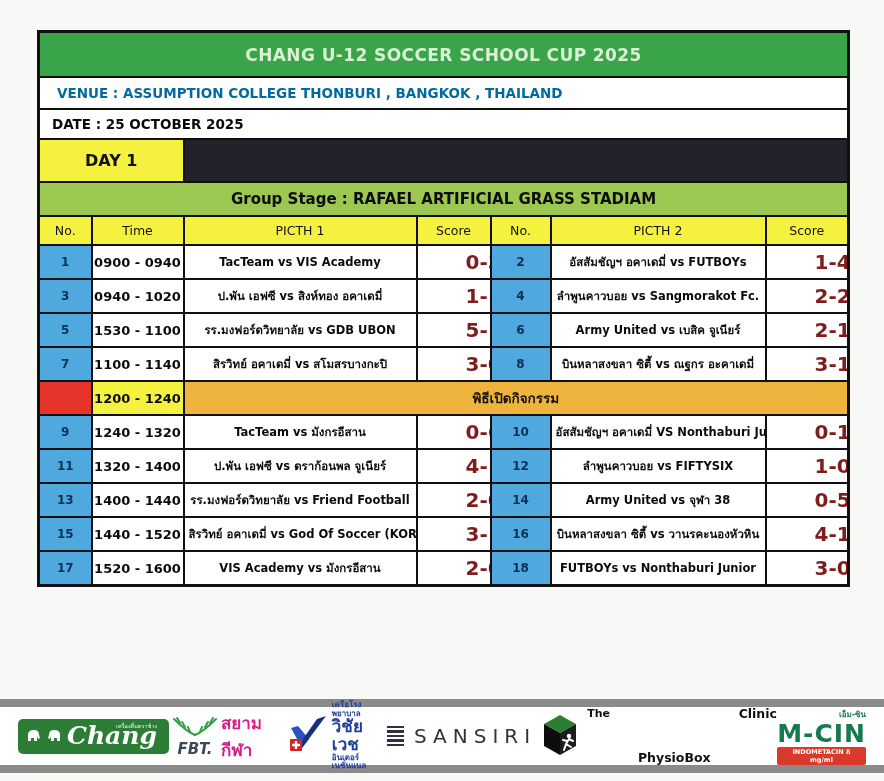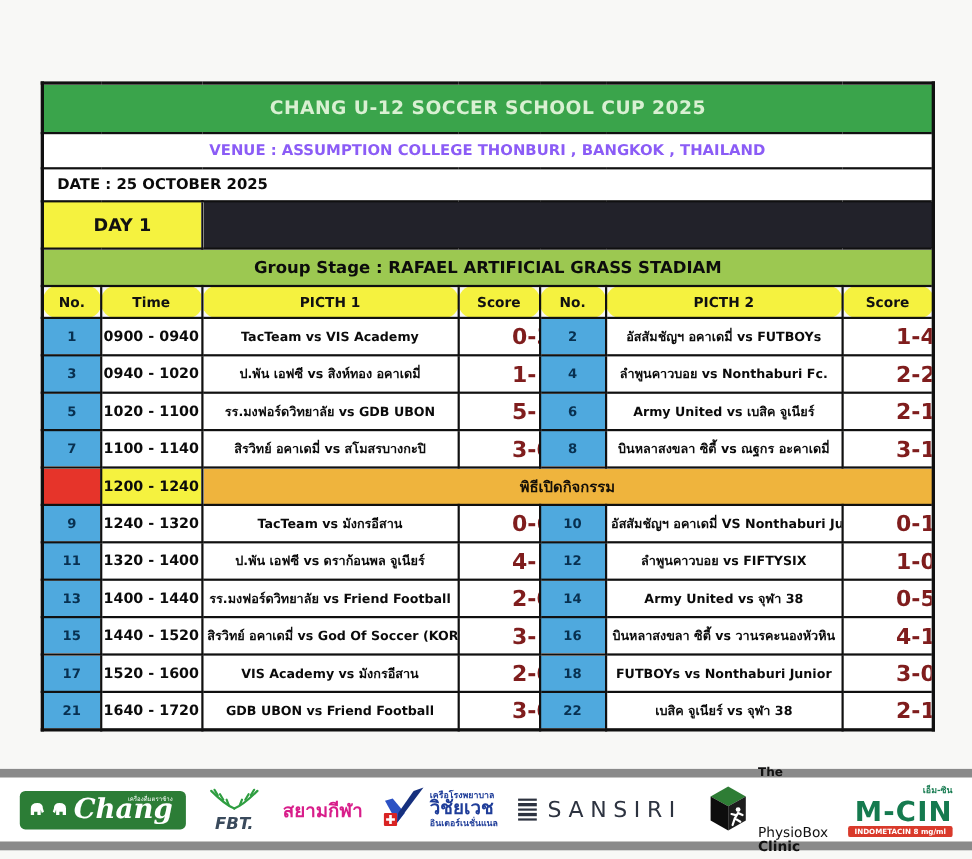--- a/index.html
+++ b/index.html
@@ -1,30 +1,30 @@
 <!DOCTYPE html>
 <html><head>
 <meta charset="utf-8">
 <style>
   html,body{margin:0;padding:0;}
   body{background:#ffffff;font-family:"DejaVu Sans","Liberation Sans",sans-serif;}
   .page{position:relative;width:884px;height:781px;background:#f8f8f6;overflow:hidden;}
 
   
-  .schedule-wrap{position:absolute;left:37px;top:30px;width:810px;margin-top:44px;}
+  .schedule-wrap{position:absolute;left:37px;top:30px;width:810px;}
   table.schedule{border-collapse:collapse;table-layout:fixed;width:810px;border:3px solid #101010;}
   table.schedule td, table.schedule th{border:2px solid #101010;overflow:hidden;white-space:nowrap;}
 
   .title-cell{background:#3aa44b;color:#d9f0d2;font-size:17px;font-weight:700;text-align:center;height:41px;letter-spacing:.4px;}
-  .venue-cell{background:#ffffff;color:#8b5cf6;font-weight:700;font-size:13.5px;text-align:center;padding-left:0;height:28px;}
+  .venue-cell{background:#ffffff;color:#0369a1;font-weight:700;font-size:13.5px;text-align:left;padding-left:17px;height:28px;}
   .date-cell{background:#ffffff;color:#0b0b0b;font-weight:700;font-size:13.5px;text-align:left;padding-left:12px;height:26px;}
   .day-cell{background:#f5f23f;color:#111;font-weight:700;font-size:16px;text-align:center;height:39px;}
   .day-bar{background:#22222a;}
   .stage-cell{background:#9cc851;color:#0c0c0c;font-weight:700;font-size:15px;text-align:center;height:30px;}
-  th.col-header{background:#f5f23f;color:#111;font-size:12.5px;font-weight:700;height:25px;border-radius:13px;}
+  th.col-header{background:#f5f23f;color:#111;font-size:12.5px;font-weight:400;height:25px;}
   td.no-cell{background:#4fa9de;color:#083050;font-weight:700;font-size:12px;text-align:center;}
   td.no-cell.red{background:#e6342a;}
   td.time-cell{background:#ffffff;color:#0b0b0b;font-weight:700;font-size:13px;text-align:center;}
   td.time-cell.yellow{background:#f5f23f;}
   td.pitch-cell{background:#ffffff;color:#0b0b0b;font-weight:700;font-size:11.5px;text-align:center;padding:0 4px;}
   td.score-cell{background:#ffffff;color:#7f1d1d;font-weight:800;font-size:20px;text-align:left;font-family:"DejaVu Sans","Liberation Sans",sans-serif;padding-left:48px;}
   td.ceremony-cell{background:#efb43d;color:#151008;font-weight:700;font-size:13.5px;text-align:center;}
   tbody td{height:30px;}
 
   
@@ -45,23 +45,23 @@
   .vichai-text{display:flex;flex-direction:column;line-height:1.05;color:#1f3d99;}
   .vichai-l1{font-size:8px;font-weight:700;}
   .vichai-l2{font-size:17px;font-weight:800;}
   .vichai-l3{font-size:8px;font-weight:700;}
 
   .sansiri{gap:10px;}
   .sansiri-lines{display:flex;flex-direction:column;gap:2px;}
   .sansiri-lines span{display:block;width:17px;height:2.5px;background:#2d3340;}
   .sansiri-name{color:#2d3340;font-weight:500;font-size:20px;letter-spacing:6px;}
 
-  .physio-text{display:flex;flex-direction:column;line-height:1.02;color:#111;}
+  .physio-text{display:flex;flex-direction:row;line-height:1.02;color:#111;gap:28px;}
   .physio-l1{font-size:11px;font-weight:700;}
-  .physio-l2{font-size:12.5px;font-weight:400;margin-top:44px;}
+  .physio-l2{font-size:12.5px;font-weight:700;margin-top:44px;}
   .physio-l3{font-size:12.5px;font-weight:800;}
 
   .mcin{flex-direction:column;gap:0;align-items:flex-end;}
   .mcin-top{color:#157a4f;font-size:8px;font-weight:700;}
   .mcin-name{color:#157a4f;font-weight:800;font-size:25px;line-height:1;letter-spacing:1px;}
   .mcin-sub{background:#d93a2b;color:#fff;font-size:6.5px;font-weight:700;padding:1px 6px;border-radius:2px;margin-top:1px;align-self:stretch;text-align:center;}
 </style>
 </head>
 <body>
 
@@ -114,26 +114,26 @@
             <td class="no-cell">2</td>
             <td class="pitch-cell">อัสสัมชัญฯ อคาเดมี่ vs FUTBOYs</td>
             <td class="score-cell">1-4</td>
           </tr>
           <tr>
             <td class="no-cell">3</td>
             <td class="time-cell">0940 - 1020</td>
             <td class="pitch-cell">ป.พัน เอฟซี vs สิงห์ทอง อคาเดมี่</td>
             <td class="score-cell">1-1</td>
             <td class="no-cell">4</td>
-            <td class="pitch-cell">ลำพูนคาวบอย vs Nonthaburi Fc.</td>
+            <td class="pitch-cell">ลำพูนคาวบอย vs Sangmorakot Fc.</td>
             <td class="score-cell">2-2</td>
           </tr>
           <tr>
             <td class="no-cell">5</td>
-            <td class="time-cell">1020 - 1100</td>
+            <td class="time-cell">1530 - 1100</td>
             <td class="pitch-cell">รร.มงฟอร์ดวิทยาลัย vs GDB UBON</td>
             <td class="score-cell">5-1</td>
             <td class="no-cell">6</td>
             <td class="pitch-cell">Army United vs เบสิค จูเนียร์</td>
             <td class="score-cell">2-1</td>
           </tr>
           <tr>
             <td class="no-cell">7</td>
             <td class="time-cell">1100 - 1140</td>
             <td class="pitch-cell">สิรวิทย์ อคาเดมี่ vs สโมสรบางกะปิ</td>
@@ -184,29 +184,20 @@
             <td class="score-cell">4-1</td>
           </tr>
           <tr>
             <td class="no-cell">17</td>
             <td class="time-cell">1520 - 1600</td>
             <td class="pitch-cell">VIS  Academy vs มังกรอีสาน</td>
             <td class="score-cell">2-0</td>
             <td class="no-cell">18</td>
             <td class="pitch-cell">FUTBOYs vs Nonthaburi Junior</td>
             <td class="score-cell">3-0</td>
-          </tr>
-          <tr>
-            <td class="no-cell">21</td>
-            <td class="time-cell">1640 - 1720</td>
-            <td class="pitch-cell">GDB UBON vs Friend Football</td>
-            <td class="score-cell">3-0</td>
-            <td class="no-cell">22</td>
-            <td class="pitch-cell">เบสิค จูเนียร์ vs จุฬา 38</td>
-            <td class="score-cell">2-1</td>
           </tr>
         </tbody>
     </table>
   </div>
 
   <div class="footer">
     <div class="bar"></div>
     <div class="logo-strip">
 
       <div class="logo chang-box">

